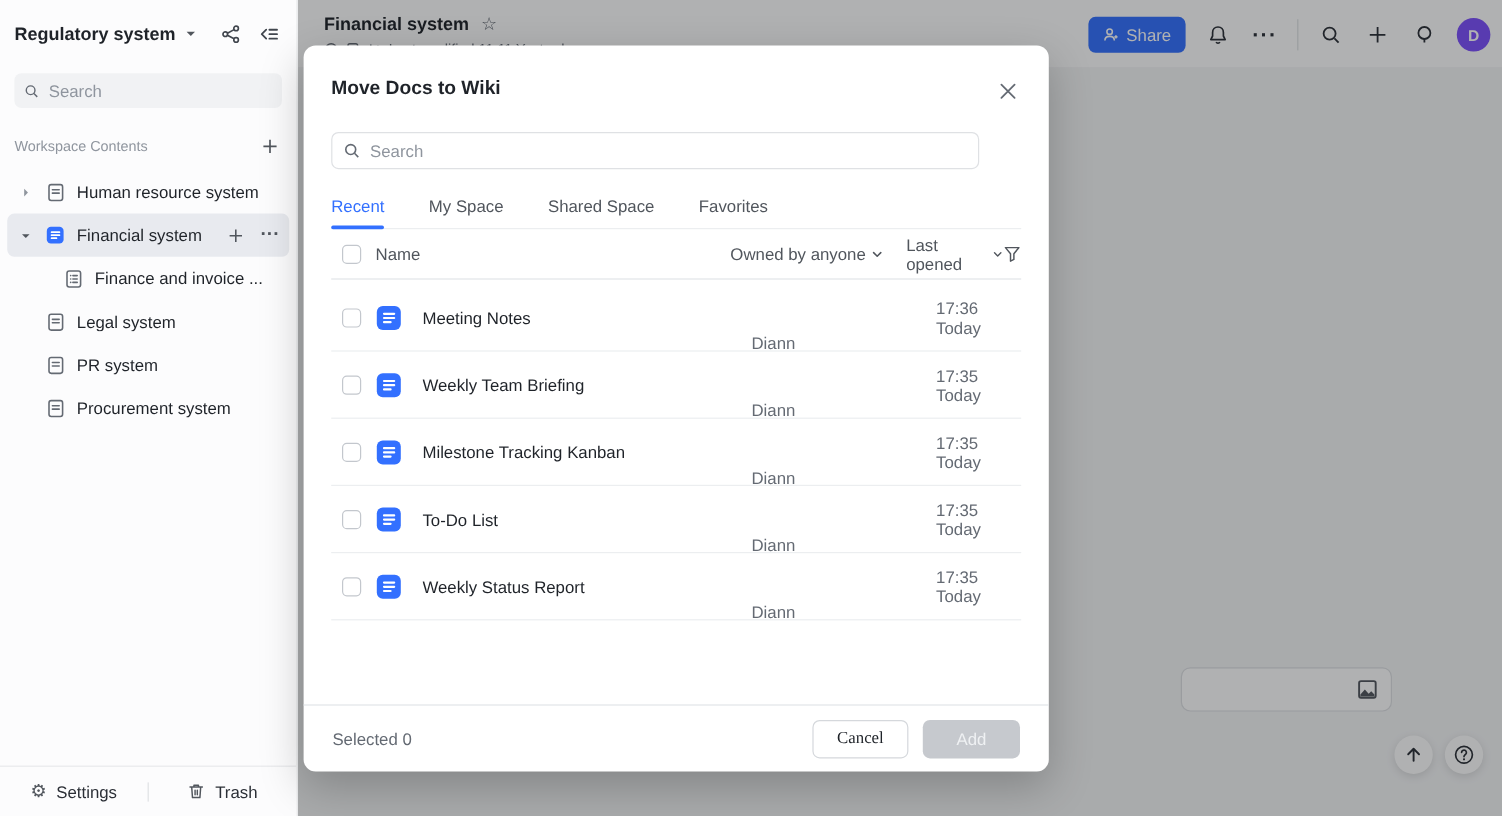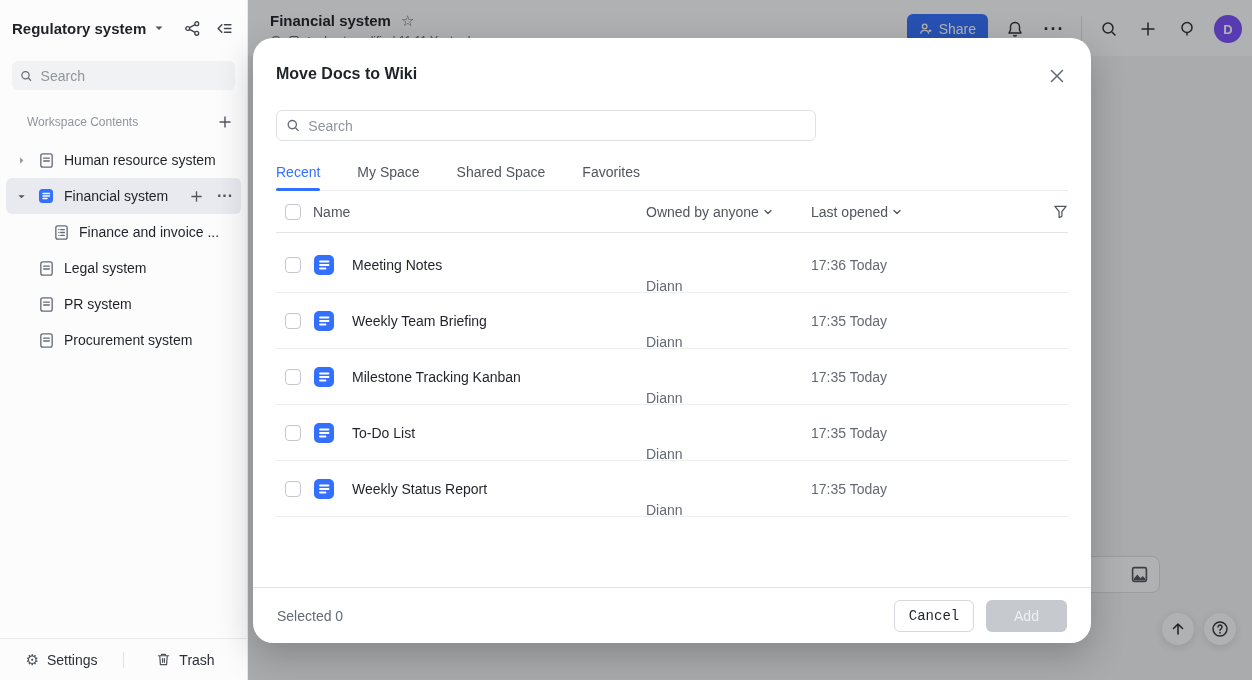--- a/index.html
+++ b/index.html
@@ -32,38 +32,38 @@
 
   
   .sidebar { position:absolute; left:0; top:0; width:248px; height:680px; background:#fcfcfd; border-right:1px solid #e8e9eb; z-index:4; }
   .sb-top { height:56px; display:flex; align-items:center; padding:0 14px 0 12px; gap:6px; }
   .sb-title { font-size:15px; font-weight:700; color:#1f2329; white-space:nowrap; }
   .sb-caret { color:#51565d; margin-left:2px; display:flex; }
   .sb-top-icons { margin-left:auto; display:flex; gap:15px; color:#41464e; }
   .sb-search { margin:5px 12px 0; height:29px; background:#f1f2f4; border-radius:6px; display:flex; align-items:center; padding:0 8px; gap:8px; color:#646a73; cursor:text; }
   .sb-search input { border:none; outline:none; background:transparent; font-size:14px; color:#1f2329; width:100%; font-family:"Liberation Sans",sans-serif; }
   .sb-search input::placeholder { color:#8f959e; }
-  .sb-section { margin-top:24px; padding:0 14px 0 12px; display:flex; align-items:center;margin-left:15px; }
+  .sb-section { margin-top:24px; padding:0 14px 0 12px; display:flex; align-items:center; }
   .sb-section-label { font-size:12px; color:#8f959e; }
   .sb-section-plus { margin-left:auto; color:#51565d; display:flex; cursor:pointer; }
   .sb-tree { margin-top:12px; }
   .tree-row { height:36px; margin:0 6px; border-radius:6px; display:flex; align-items:center; padding:0 8px 0 6px; cursor:pointer; }
   .tree-row.selected { background:#e8eaef; }
   .tree-chev { width:18px; display:flex; justify-content:center; color:#8f959e; flex:none; }
   .tree-icon { width:18px; height:18px; margin-left:7px; flex:none; display:flex; align-items:center; justify-content:center; }
   .tree-label { margin-left:9px; font-size:14px; color:#1f2329; white-space:nowrap; overflow:hidden; }
   .tree-actions { margin-left:auto; display:flex; gap:13px; color:#51565d; align-items:center; }
   .tree-child { padding-left:46px; }
   .sb-bottom { position:absolute; bottom:0; left:0; width:100%; height:42px; border-top:1px solid #e8e9eb; display:flex; align-items:center; background:#fcfcfd; }
   .sb-bottom-half { flex:1; display:flex; align-items:center; justify-content:center; gap:8px; font-size:14px; color:#2b2f36; cursor:pointer; }
   .sb-bottom-sep { width:1px; height:16px; background:#dfe1e4; }
   .gear-glyph { font-size:15px; line-height:1; color:#51565d; }
 
   
-  .modal { position:absolute; left:253px; top:38px; width:838px; height:605px; background:#fff; border-radius:20px; box-shadow:0 12px 36px rgba(0,0,0,.22); z-index:5; }
+  .modal { position:absolute; left:253px; top:38px; width:621px; height:605px; background:#fff; border-radius:10px; box-shadow:0 12px 36px rgba(0,0,0,.22); z-index:5; }
   .mo-title { position:absolute; left:23px; top:27px; font-size:16px; font-weight:600; color:#1f2329; }
   .mo-close { position:absolute; right:22px; top:26px; width:24px; height:24px; display:flex; align-items:center; justify-content:center; color:#646a73; background:none; border:none; cursor:pointer; }
   .mo-search { position:absolute; left:23px; top:72px; width:540px; height:31px; border:1px solid #dfe1e4; border-radius:6px; display:flex; align-items:center; padding:0 9px; gap:8px; color:#646a73; }
   .mo-search input { border:none; outline:none; font-size:14px; width:100%; color:#1f2329; font-family:"Liberation Sans",sans-serif; }
   .mo-search input::placeholder { color:#8f959e; }
   .mo-tabs { position:absolute; left:23px; right:23px; top:115px; height:38px; display:flex; gap:37px; border-bottom:1px solid #eceef0; }
   .mo-tab { position:relative; height:100%; display:flex; align-items:center; font-size:14px; color:#51565d; cursor:pointer; }
   .mo-tab.active { color:#3370ff; font-weight:500; }
   .mo-tab.active::after { content:""; position:absolute; left:0; right:0; bottom:-1px; height:3px; border-radius:2px; background:#3370ff; }
   .mo-thead { position:absolute; left:23px; right:23px; top:153px; height:42px; display:flex; align-items:center; border-bottom:1px solid #e2e4e8; color:#51565d; font-size:14px; }
@@ -77,21 +77,21 @@
   .mo-rows { position:absolute; left:23px; right:23px; top:195px; padding-top:4px; }
   .mo-row { height:56px; display:flex; align-items:center; border-bottom:1px solid #eceef0; cursor:pointer; }
   .mo-row .cb { margin-left:9px; margin-right:12px; }
   .doc-ic { width:22px; height:22px; margin-right:17px; flex:none; }
   .row-name { width:294px; font-size:14px; color:#1f2329; white-space:nowrap; overflow:hidden; }
   .row-owner { width:165px; font-size:14px; color:#646a73;margin-top:42px; }
   .row-time { font-size:14px; color:#646a73; }
   .mo-footer { position:absolute; left:0; right:0; bottom:0; height:56px; border-top:1px solid #e2e4e8; display:flex; align-items:center; padding:0 24px; }
   .mo-selected { font-size:14px; color:#646a73; }
   .mo-footer-btns { margin-left:auto; display:flex; gap:12px; }
-  .btn-cancel { width:80px; height:32px; border:1px solid #d5d8dc; border-radius:6px; background:#fff; font-size:14px; color:#1f2329; cursor:pointer; font-family:Liberation Mono, monospace; }
+  .btn-cancel { width:80px; height:32px; border:1px solid #d5d8dc; border-radius:6px; background:#fff; font-size:14px; color:#1f2329; cursor:pointer; font-family:Liberation Serif, serif; }
   .btn-add { width:81px; height:32px; border:none; border-radius:6px; background:#c6c9ce; font-size:14px; color:#eff1f3; cursor:not-allowed; font-family:"Liberation Sans",sans-serif; }
 </style>
 </head>
 <body>
 
 <div class="stage">
 
   <div class="main">
     <div class="topbar">
       <div class="tb-left">

